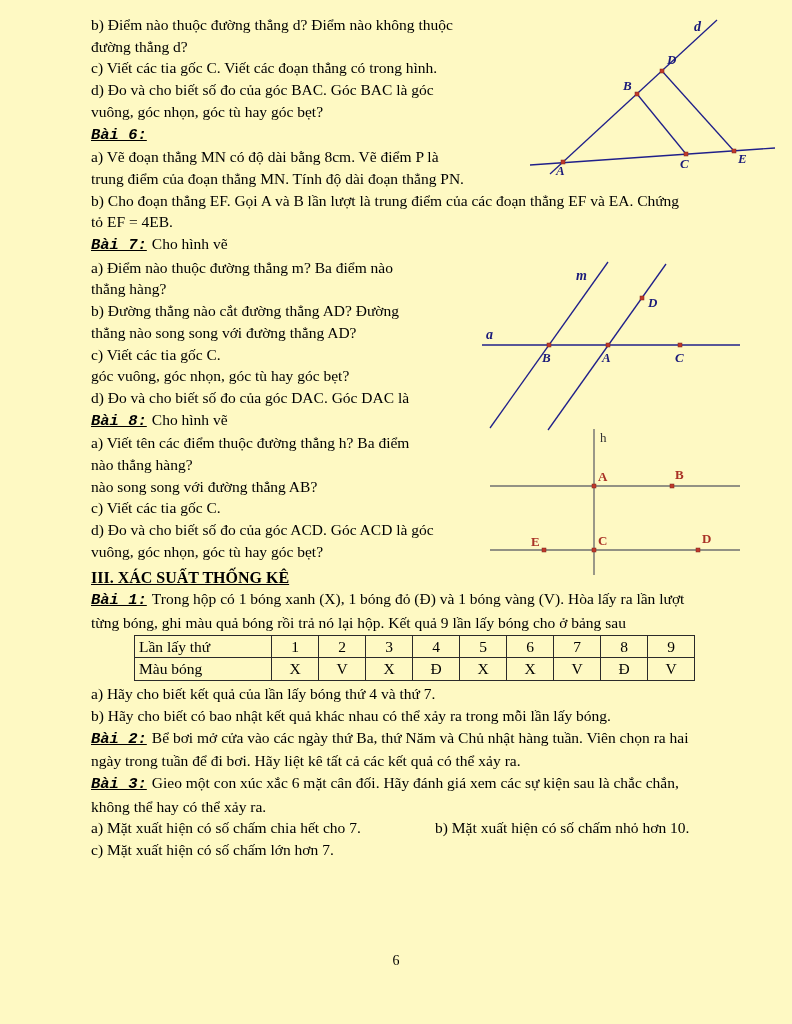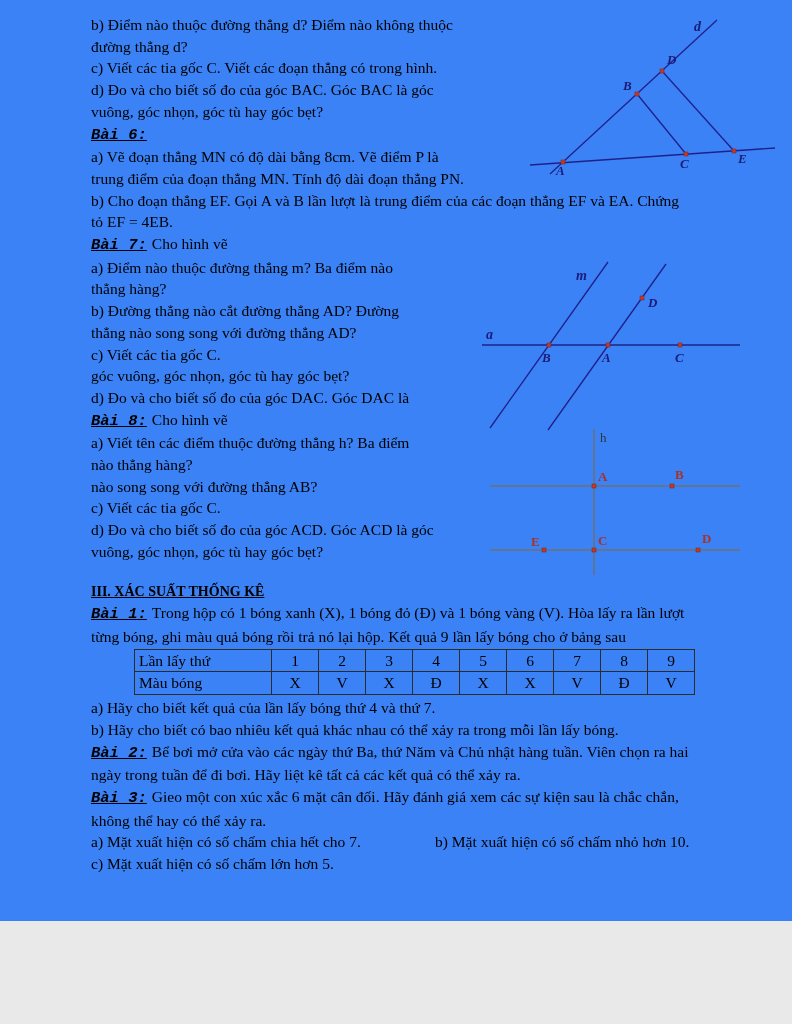--- a/index.html
+++ b/index.html
@@ -1,22 +1,22 @@
 <!DOCTYPE html>
 <html><head>
 <meta charset="utf-8">
 <style>
   html,body{margin:0;padding:0;background:#e9e9e9;}
-  .page{position:relative;width:792px;height:921px;background:#3b82f6;
+  .page{position:relative;width:792px;height:1024px;background:#fef9c3;
         font-family:"Liberation Serif",serif;color:#000;overflow:hidden;}
   .content{position:absolute;left:91px;top:14px;width:614px;
            font-size:15.5px;line-height:21.7px;}
   .line{min-height:21.7px;}
   .bai{font-weight:bold;font-style:italic;text-decoration:underline;margin-right:5px;font-family:Liberation Mono, monospace;}
-  .heading{font-weight:bold;margin-top:18px;font-size:14px;}
+  .heading{font-weight:bold;margin-top:4px;font-size:16px;}
   .heading span{text-decoration:underline;}
   table.results{border-collapse:collapse;margin:1px 0 2px 43px;}
   table.results td{border:1px solid #2b2b2b;height:20px;padding:0 4px;
                    text-align:center;font-size:15.5px;width:38px;}
   table.results td.rowlabel{width:128px;text-align:left;}
   .two-col .col-a{display:inline-block;width:344px;}
   .fig{position:absolute;}
   .pagenum{position:absolute;top:953px;left:0;width:100%;text-align:center;font-size:14px;}
   svg text{font-family:"Liberation Serif",serif;}
   .pt-label{font-style:italic;font-weight:bold;font-size:13px;fill:#1b1b7a;}
@@ -91,31 +91,31 @@
         <td>X</td>
         <td>X</td>
         <td>V</td>
         <td>Đ</td>
         <td>V</td>
       </tr>
     </tbody>
       </table>
 
     <div class="line">a) Hãy cho biết kết quả của lần lấy bóng thứ 4 và thứ 7.</div>
-    <div class="line">b) Hãy cho biết có bao nhiêu kết quả khác nhau có thể xảy ra trong mỗi lần lấy bóng.</div>
+    <div class="line">b) Hãy cho biết có bao nhật kết quả khác nhau có thể xảy ra trong mỗi lần lấy bóng.</div>
 
     <div class="line"><span class="bai">Bài 2:</span><span>Bể bơi mở cửa vào các ngày thứ Ba, thứ Năm và Chủ nhật hàng tuần. Viên chọn ra hai</span></div>
     <div class="line">ngày trong tuần để đi bơi. Hãy liệt kê tất cả các kết quả có thể xảy ra.</div>
 
     <div class="line"><span class="bai">Bài 3:</span><span>Gieo một con xúc xắc 6 mặt cân đối. Hãy đánh giá xem các sự kiện sau là chắc chắn,</span></div>
     <div class="line">không thể hay có thể xảy ra.</div>
     <div class="line two-col">
       <span class="col-a">a) Mặt xuất hiện có số chấm chia hết cho 7.</span><span>b) Mặt xuất hiện có số chấm nhỏ hơn 10.</span>
     </div>
-    <div class="line">c) Mặt xuất hiện có số chấm lớn hơn 5.</div>
+    <div class="line">c) Mặt xuất hiện có số chấm lớn hơn 7.</div>
   </div>
 
   <svg class="fig" style="left:525px;top:11px" width="255" height="166" viewBox="0 0 255 166">
     <line class="bluline" x1="5" y1="154" x2="250" y2="137"></line>
     <line class="bluline" x1="25" y1="163" x2="192" y2="9"></line>
     <line class="bluline" x1="112" y1="83" x2="161" y2="143"></line>
     <line class="bluline" x1="137" y1="60" x2="209" y2="140"></line>
     <rect class="pt" x="36" y="149" width="4" height="4"></rect>
     <rect class="pt" x="110" y="81" width="4" height="4"></rect>
     <rect class="pt" x="159" y="141" width="4" height="4"></rect>

